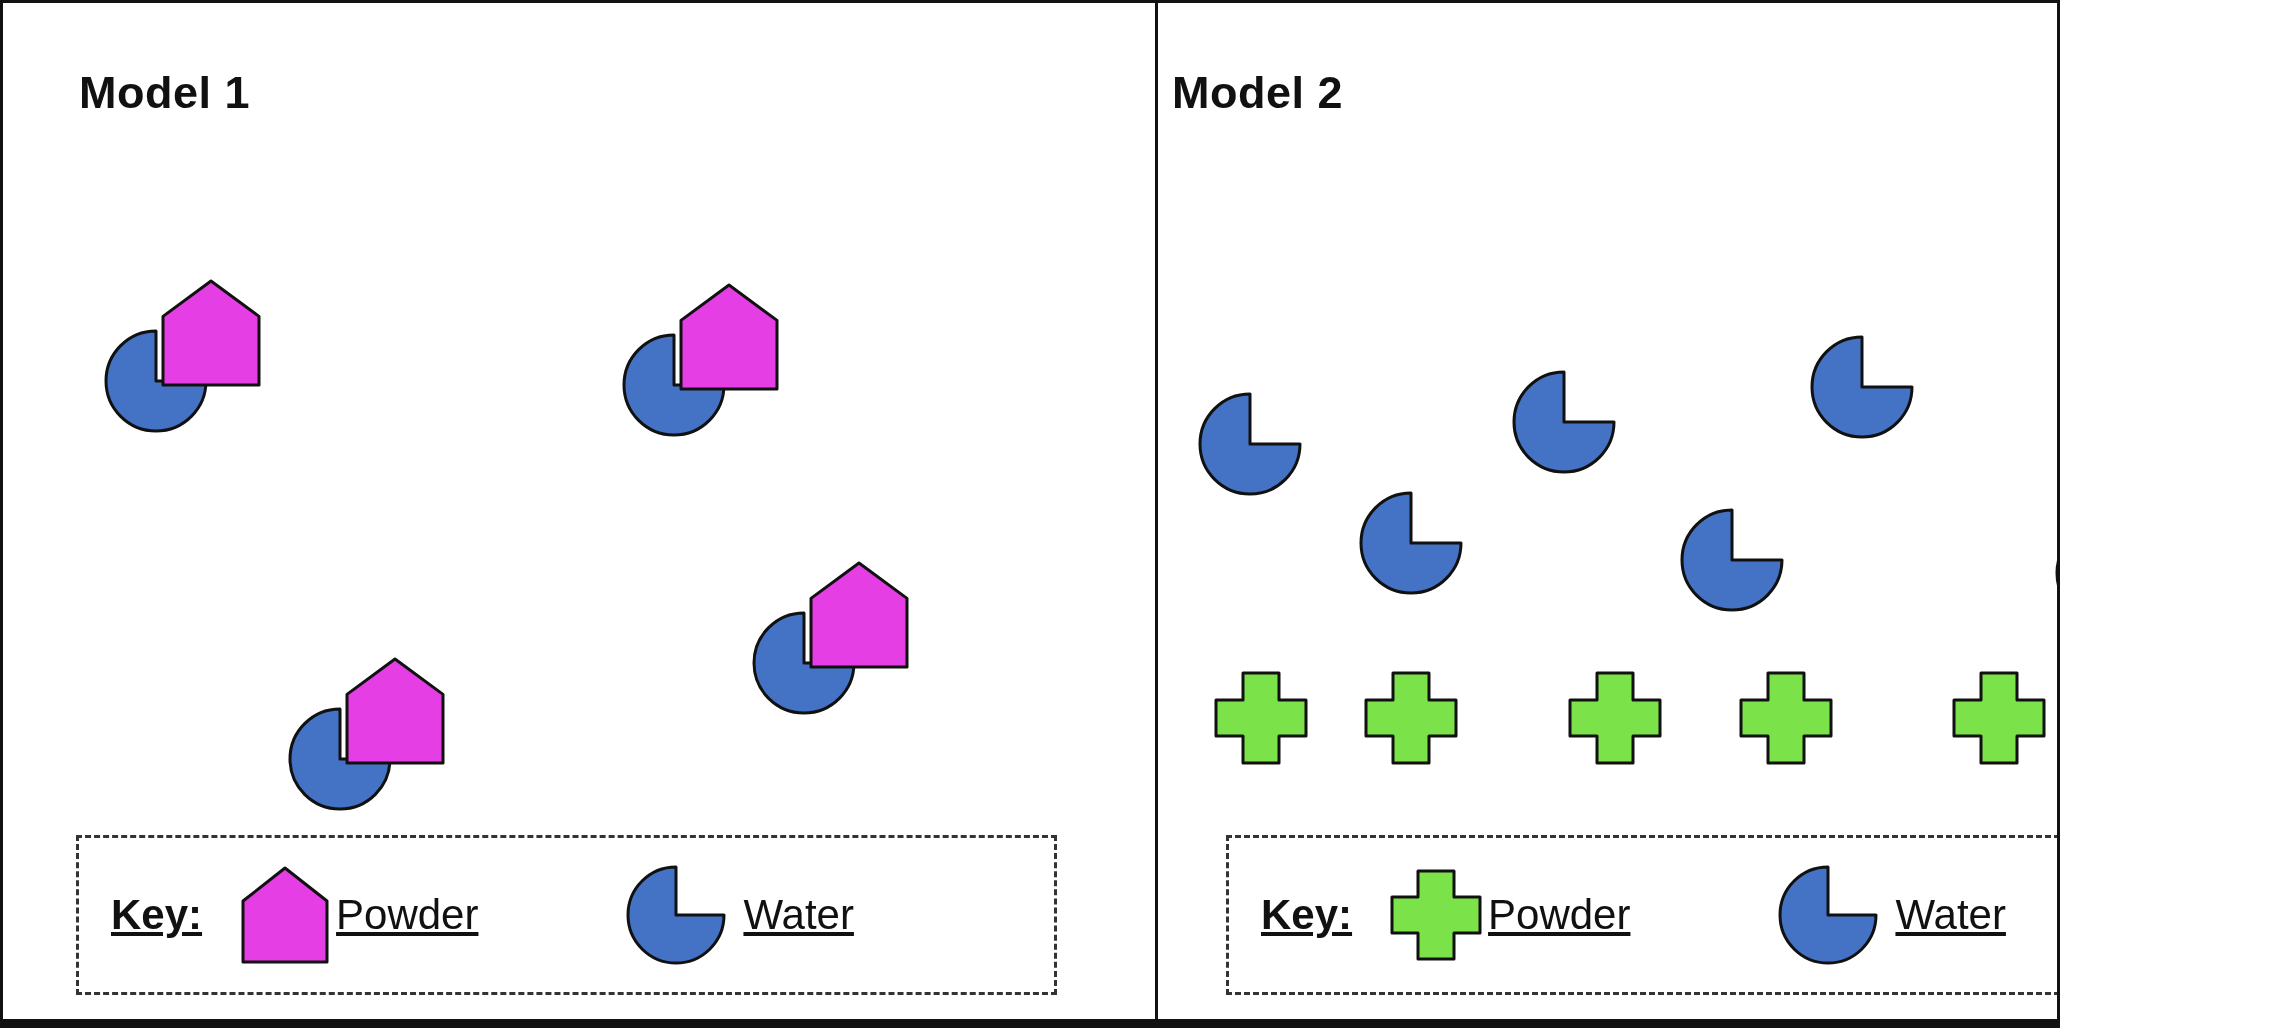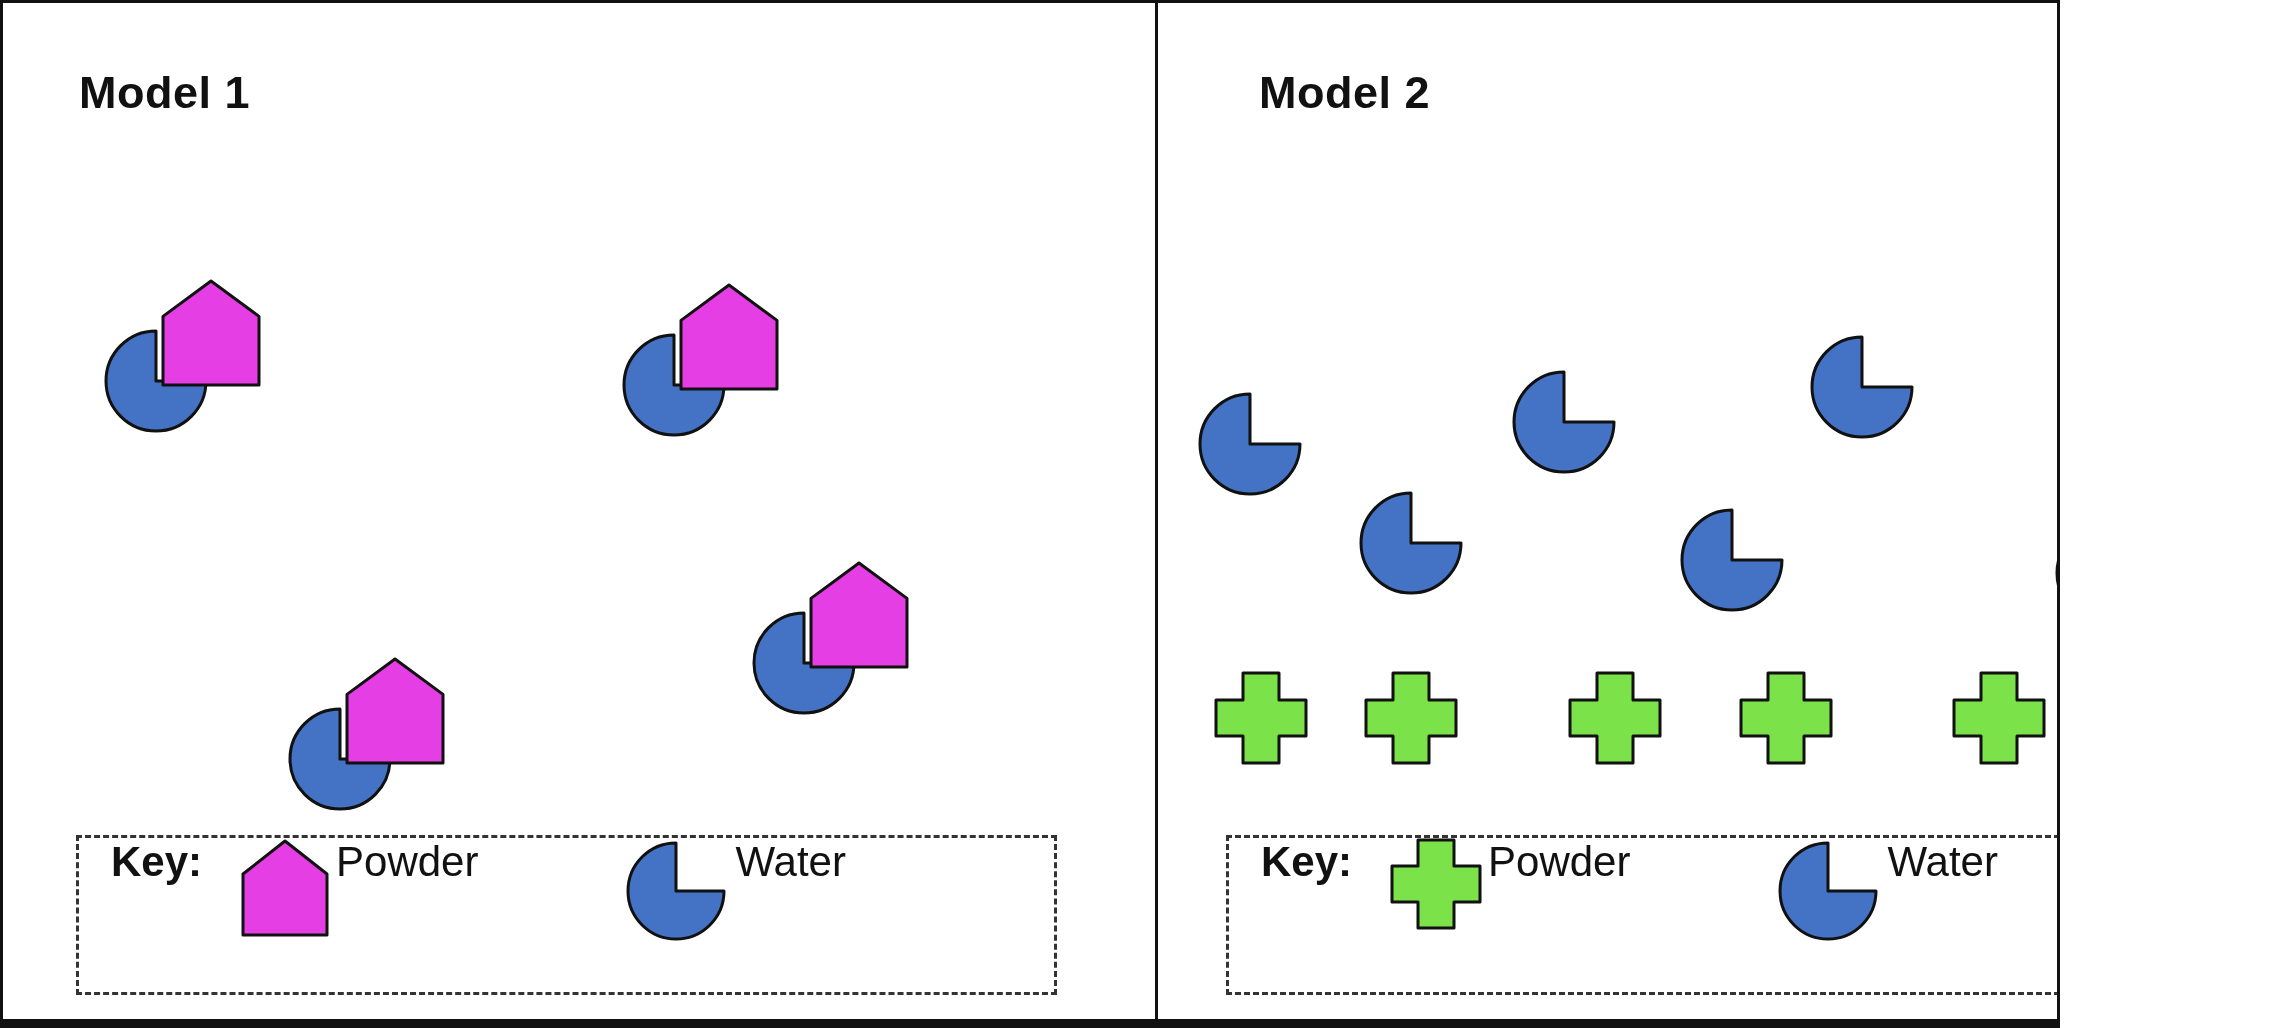--- a/index.html
+++ b/index.html
@@ -26,40 +26,41 @@
     background: #111;
   }
 
   .panel-title {
     position: absolute;
     font-size: 45px;
     font-weight: bold;
     letter-spacing: 0.5px;
   }
   .t1 { left: 76px;  top: 64px; }
-  .t2 { left: 1256px; top: 64px; }
+  .t2 { left: 1169px; top: 64px; }
 
   .key-box {
     position: absolute;
     height: 160px;
     display: flex;
-    align-items: flex-start;
+    align-items: center;
     border: 3px dashed #333;
     background: #ffffff;
+    text-decoration: underline;
   }
   .kb1 { left: 73px;   top: 832px; width: 981px; padding-left: 32px; }
   .kb2 { left: 1223px; top: 832px; width: 978px; padding-left: 32px; }
 
   .key-label { font-weight: bold; font-size: 42px; }
   .key-text  { font-size: 42px; }
 
   .ki-powder { margin-left: 38px; }
   .ki-water  { margin-left: 145px; }
   .lbl-powder { margin-left: 6px; }
-  .lbl-water  { margin-left: 6px; }
+  .lbl-water  { margin-left: 14px; }
 </style>
 </head>
 <body>
 
 <div class="canvas">
 
   <svg id="shape-layer" width="2288" height="1028" viewBox="0 0 2288 1028">
       <path d="M 153 378 L 203 378 A 50 50 0 1 1 153 328 Z" fill="#4472C4" stroke="#111111" stroke-width="3" stroke-linejoin="round"></path>
       <polygon points="208,278 256,313.36 256,382 160,382 160,313.36" fill="#E53EE5" stroke="#111111" stroke-width="3" stroke-linejoin="round"></polygon>
       <path d="M 671 382 L 721 382 A 50 50 0 1 1 671 332 Z" fill="#4472C4" stroke="#111111" stroke-width="3" stroke-linejoin="round"></path>

